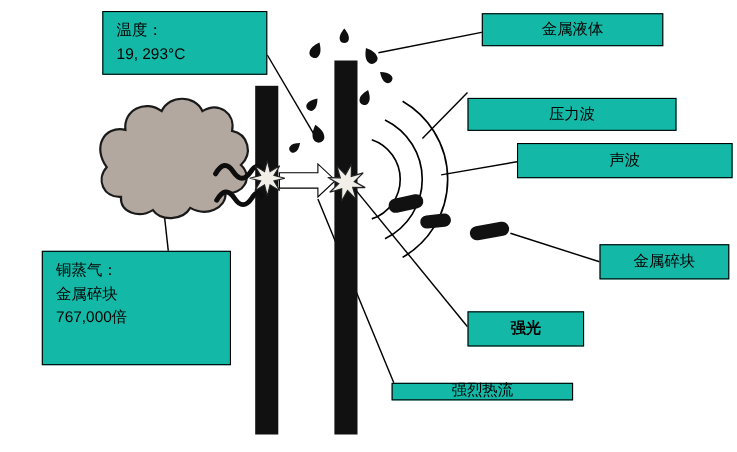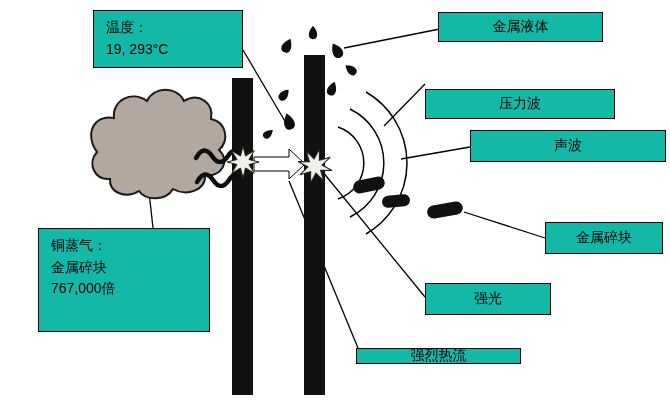--- a/index.html
+++ b/index.html
@@ -128,21 +128,21 @@
   <div class="label-box centered" style="left:545px; top:222px; width:118px; height:32px;">
     <span>金属碎块</span>
   </div>
 
   <div class="label-box multiline" style="left:38px; top:228px; width:172px; height:104px;">
     <div>铜蒸气：</div>
     <div>金属碎块</div>
     <div>767,000倍</div>
   </div>
 
-  <div class="label-box centered" style="left:425px; top:283px; width:126px; height:32px;">
+  <div class="label-box centered" style="left:425px; top:283px; width:106px; height:32px;font-weight:bold;">
     <span>强光</span>
   </div>
 
   <div class="label-box centered" style="left:356px; top:348px; width:165px; height:16px;font-family:Liberation Serif, serif;">
     <span>强烈热流</span>
   </div>
 
 </div>
 
 </body></html>

